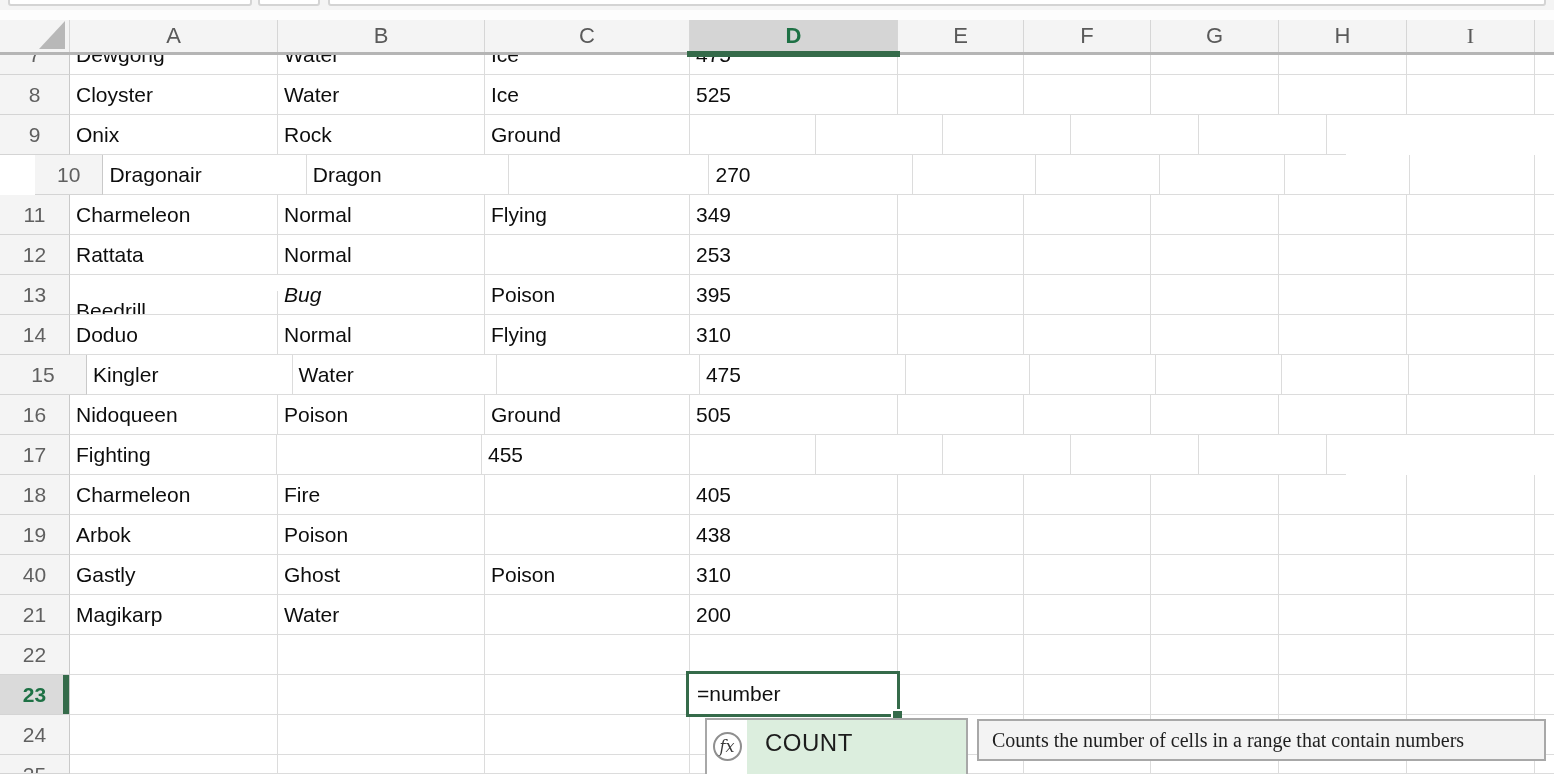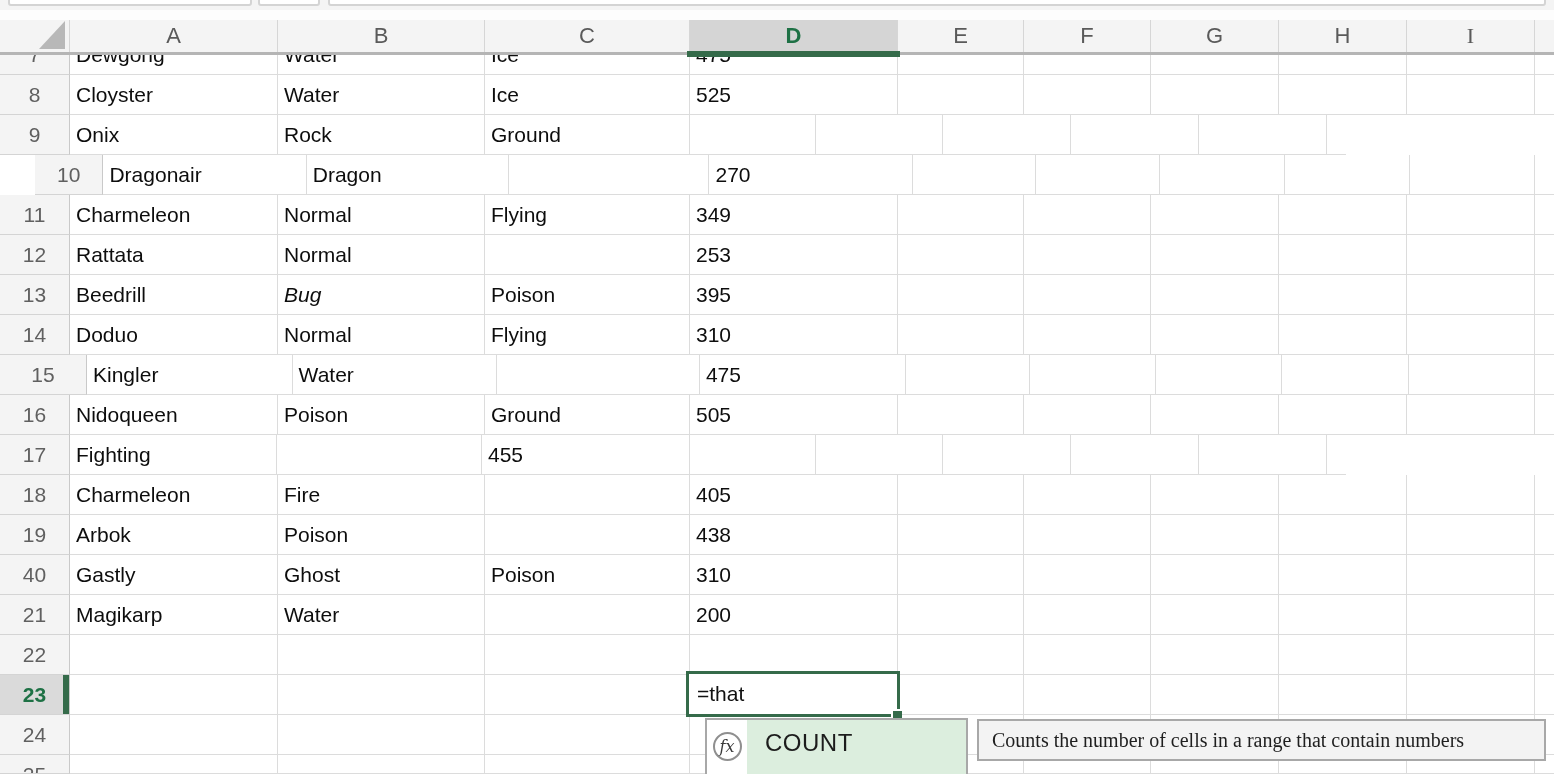--- a/index.html
+++ b/index.html
@@ -217,21 +217,21 @@
         <div class="gcell" style="width: 127px;"></div>
         <div class="gcell" style="width: 128px;"></div>
         <div class="gcell" style="width: 128px;"></div>
         <div class="gcell" style="width: 128px;"></div>
         <div class="gcell lastcol" style="width: 19px;"></div>
       </div>
       <div class="grow">
         <div class="gcell rowhead" style="width: 70px;">
           <span class="inner">13</span>
         </div>
-        <div class="gcell" style="width: 208px;">
+        <div class="gcell" style="width: 208px; margin-top: 16px;">
           <span class="inner">Beedrill</span>
         </div>
         <div class="gcell" style="width: 207px; font-style: italic;">
           <span class="inner">Bug</span>
         </div>
         <div class="gcell" style="width: 205px;">
           <span class="inner">Poison</span>
         </div>
         <div class="gcell" style="width: 208px;">
           <span class="inner">395</span>
@@ -472,21 +472,21 @@
         <div class="gcell" style="width: 128px;"></div>
         <div class="gcell" style="width: 128px;"></div>
         <div class="gcell" style="width: 128px;"></div>
         <div class="gcell lastcol" style="width: 19px;"></div>
       </div>
     </div>
 
   <div class="d-underline"></div>
 
   <div class="selection">
-    <span>=that</span>
+    <span>=number</span>
   </div>
   <div class="fillhandle"></div>
 
   <div class="autocomplete">
     <div class="fx-gutter">
       <div class="fx-circle">fx</div>
     </div>
     <div class="ac-item">COUNT</div>
   </div>
 

